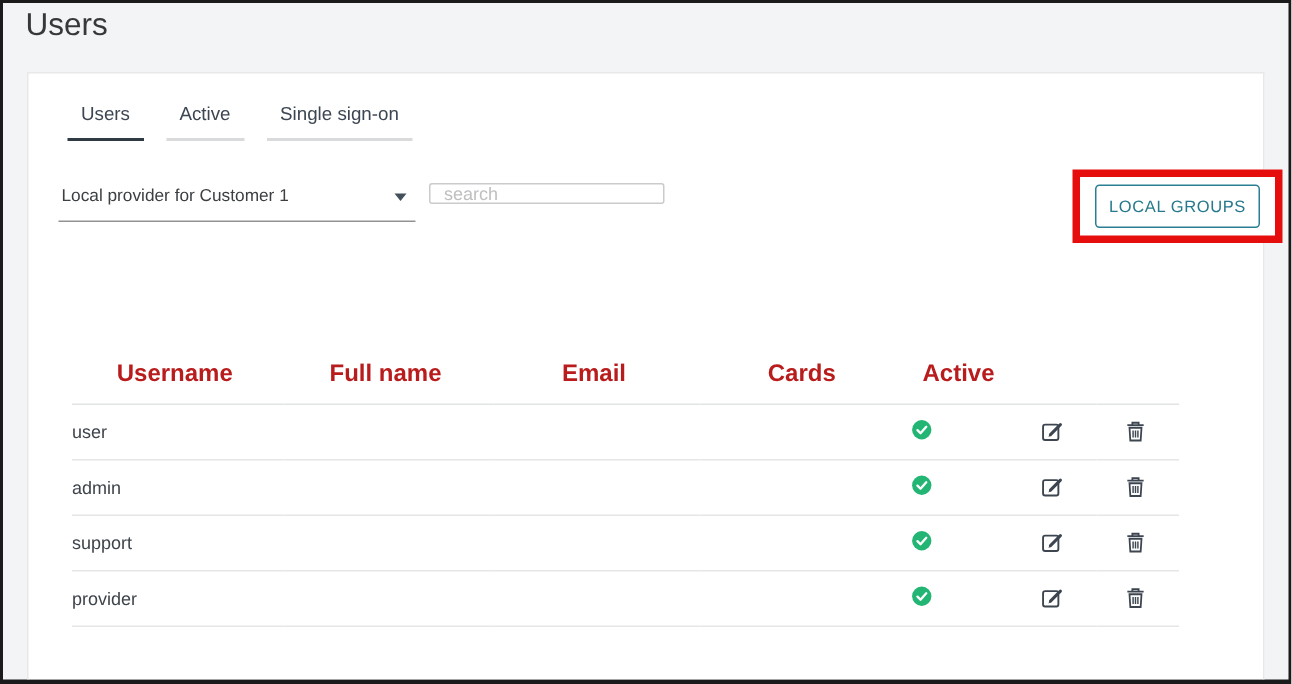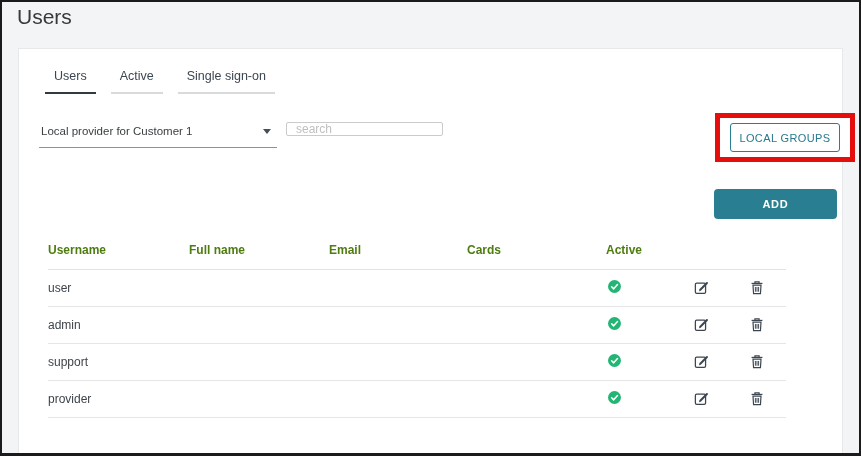--- a/index.html
+++ b/index.html
@@ -68,21 +68,21 @@
     font-size:11px; font-weight:bold; letter-spacing:0.8px;
     font-family:"Liberation Sans", sans-serif; cursor:pointer;
   }
 
   
   .users-table {
     position:absolute; left:29px; top:182px; width:738px;
     border-collapse:collapse; table-layout:fixed;
   }
   .users-table th {
-    font-size:12px; font-weight:bold; color:#4d7c0f; text-align:left;
+    font-size:16px; font-weight:bold; color:#b91c1c; text-align:center;
     height:38px; vertical-align:middle; border-bottom:1px solid #e2e3e4;
     padding:0 4px 0 0;
   }
   .users-table td {
     font-size:12px; color:#3e444b; height:37px; vertical-align:middle;
     border-bottom:1px solid #e5e6e7; padding:0 4px 0 0;
   }
   .col-username{width:141px;} .col-fullname{width:140px;} .col-email{width:138px;}
   .col-cards{width:139px;} .col-active{width:70px;}
   .col-edit{width:55px;} .col-delete{width:55px;}
@@ -109,21 +109,20 @@
       <span class="value">Local provider for Customer 1</span>
       <span class="chevron-down"></span>
     </div>
 
     <input class="search-input" type="text" placeholder="search" style="">
 
     <div class="annotation-box">
       <button class="btn-outline">LOCAL GROUPS</button>
     </div>
 
-    <button class="btn-add">ADD</button>
 
     <table class="users-table">
       <colgroup>
         <col class="col-username">
           <col class="col-fullname">
           <col class="col-email">
         <col class="col-cards">
           <col class="col-active">
           <col class="col-edit">
           <col class="col-delete">

